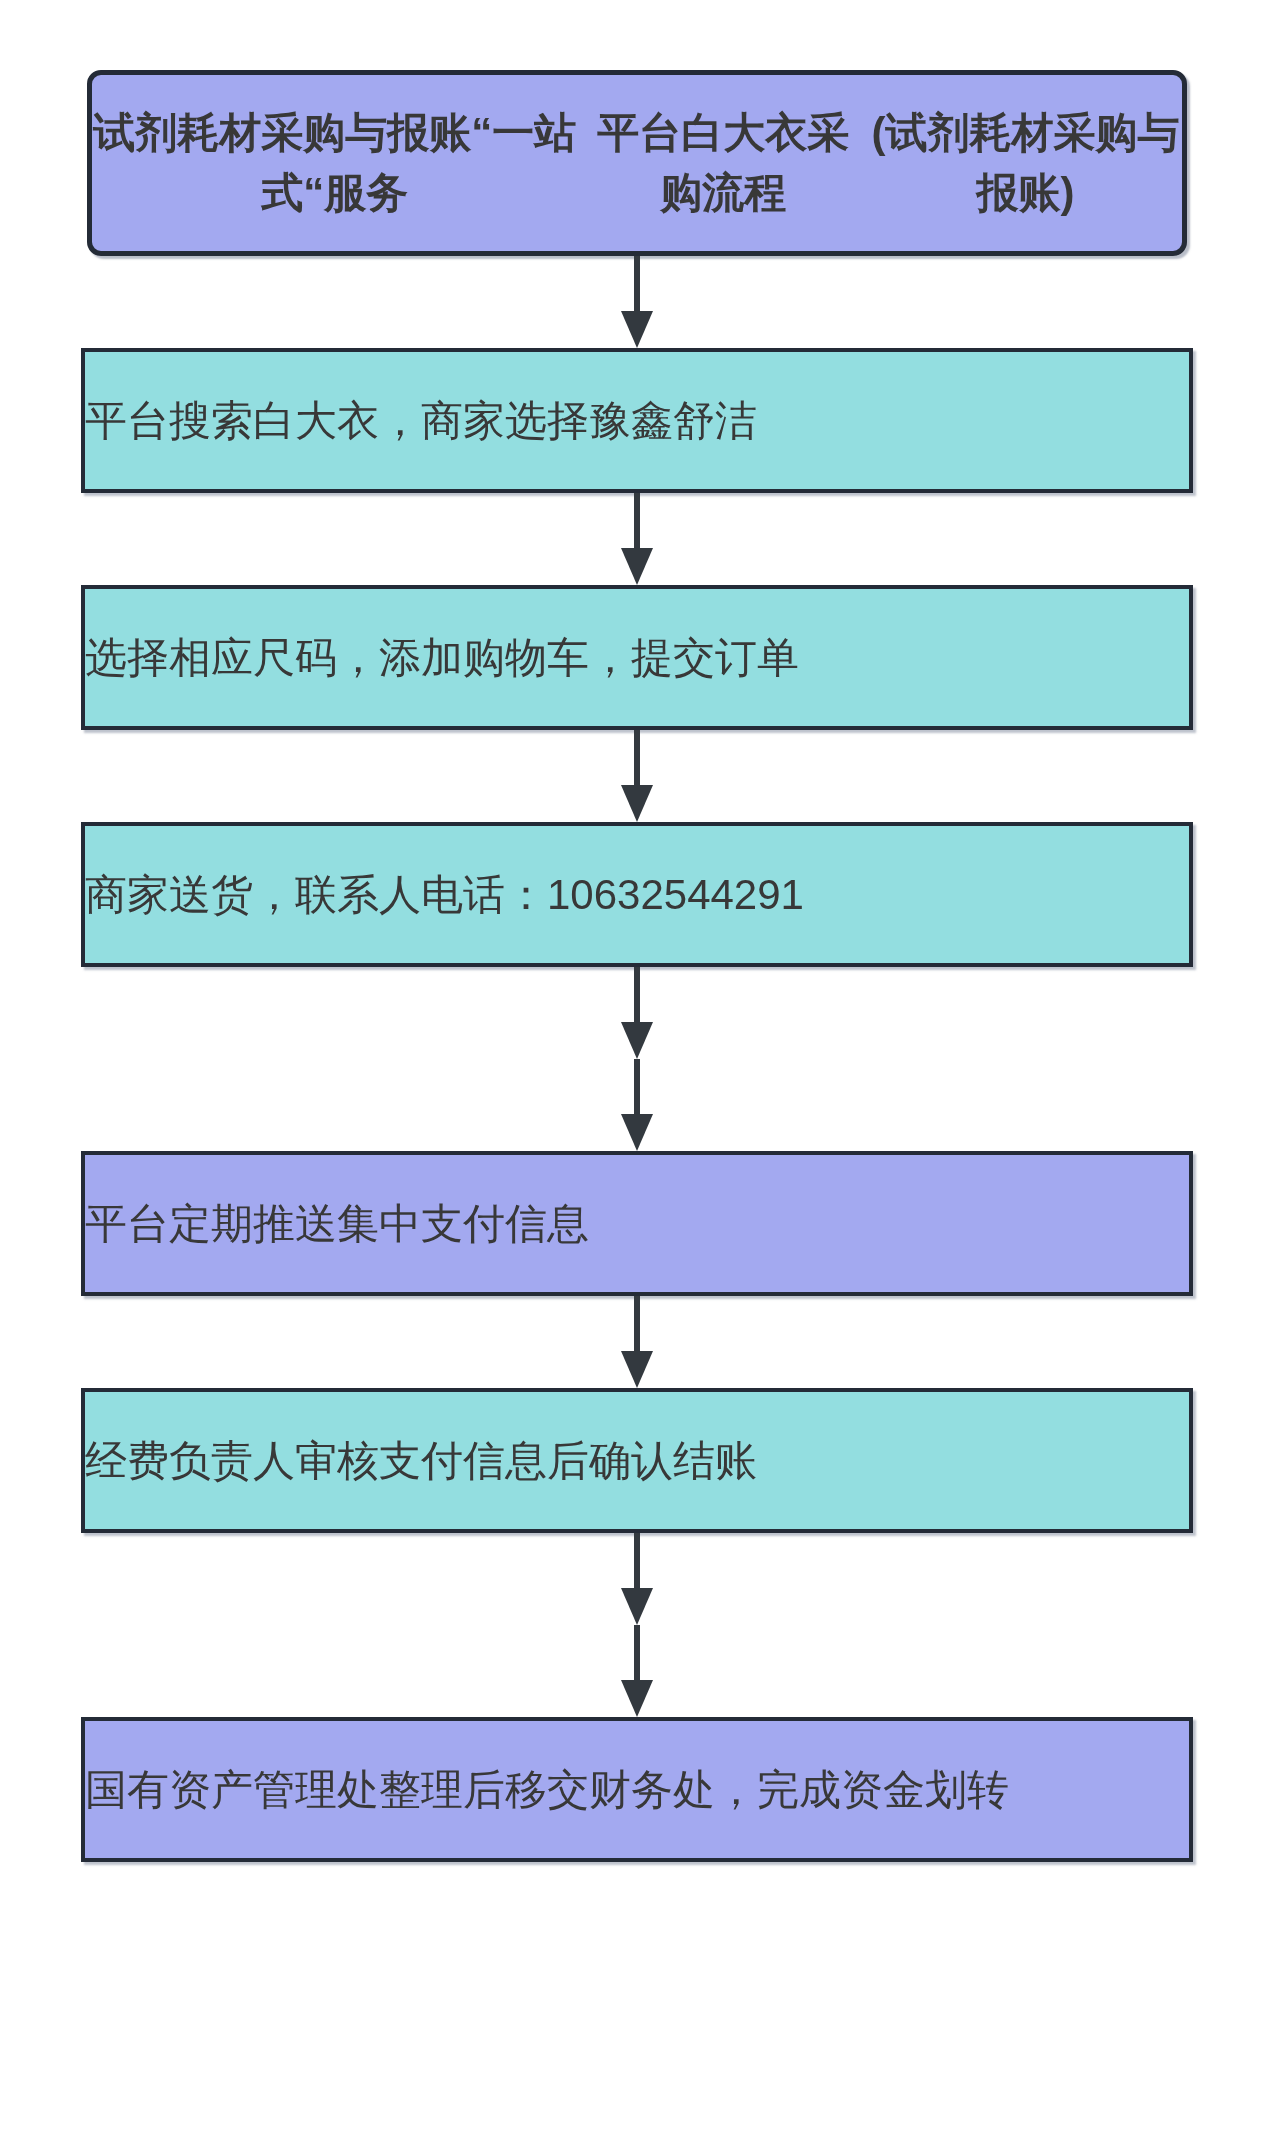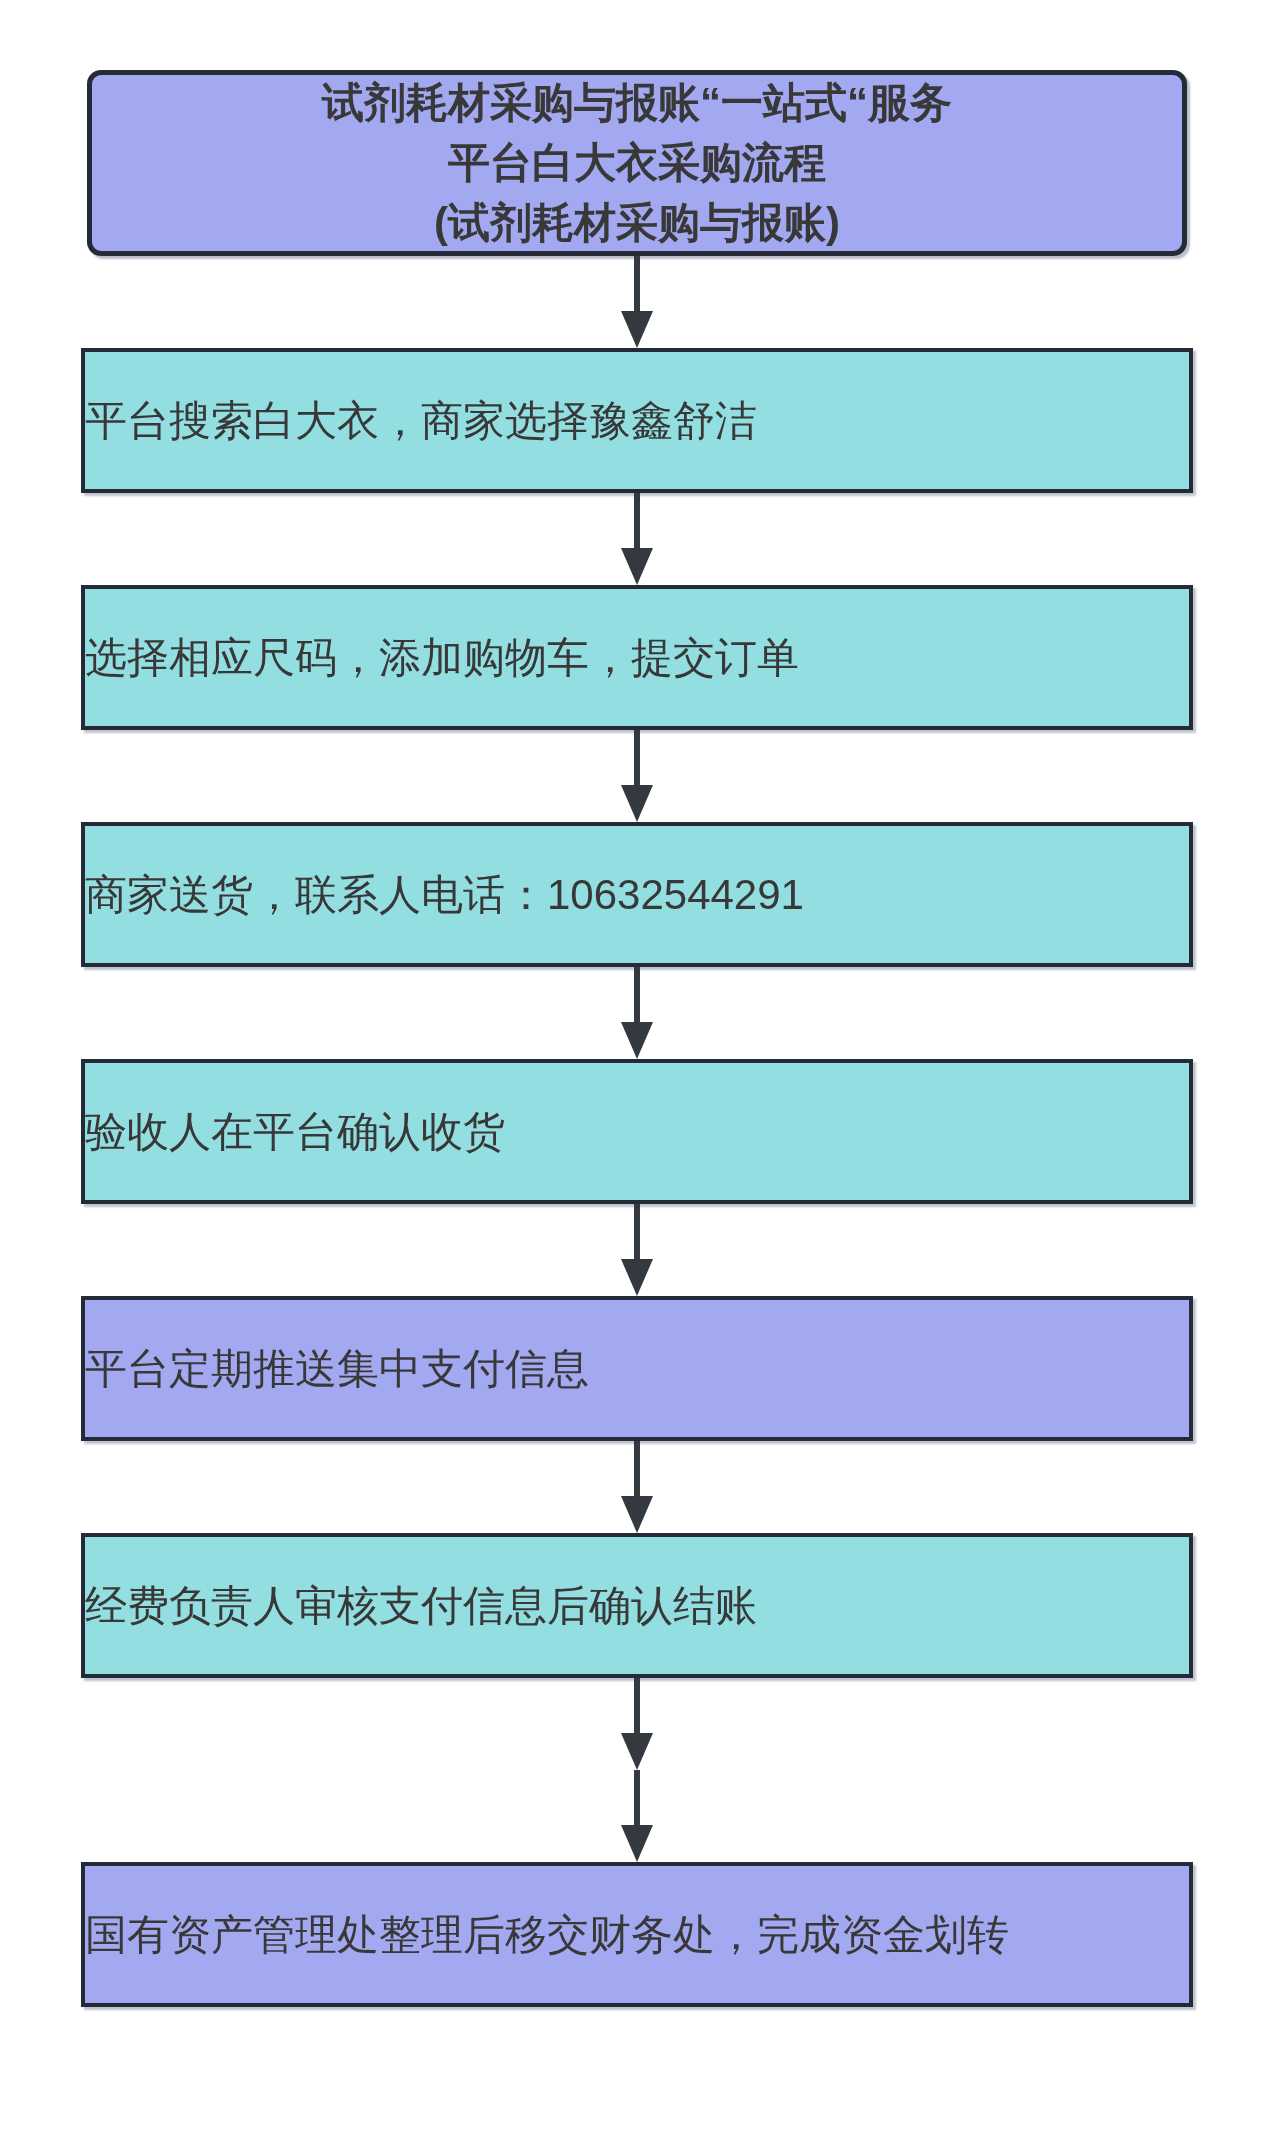--- a/index.html
+++ b/index.html
@@ -17,21 +17,21 @@
     align-items: center;
   }
   .title-box {
     width: 1100px;
     height: 186px;
     background: var(--purple, #a3a9f0);
     border: 5px solid var(--border, #242b37);
     border-radius: 14px;
     box-shadow: 3px 3px 2px rgba(125, 135, 155, 0.55);
     display: flex;
-    flex-direction: column;
+    flex-direction: row;
     justify-content: center;
     align-items: center;
     text-align: center;
     font-size: 42px;
     font-weight: bold;
     color: var(--text, #383838);
     line-height: 60px;
   }
   .step-box {
     width: 1112px;
@@ -97,23 +97,20 @@
     <div class="head"></div>
   </div>
   <div class="step-box variant-cyan">
     <span>商家送货，联系人电话：10632544291</span>
   </div>
 
   <div class="connector">
     <div class="shaft"></div>
     <div class="head"></div>
   </div>
-  <div class="step-box variant-cyan">
-    <span>验收人在平台确认收货</span>
-  </div>
 
   <div class="connector">
     <div class="shaft"></div>
     <div class="head"></div>
   </div>
   <div class="step-box variant-purple">
     <span>平台定期推送集中支付信息</span>
   </div>
 
   <div class="connector">

